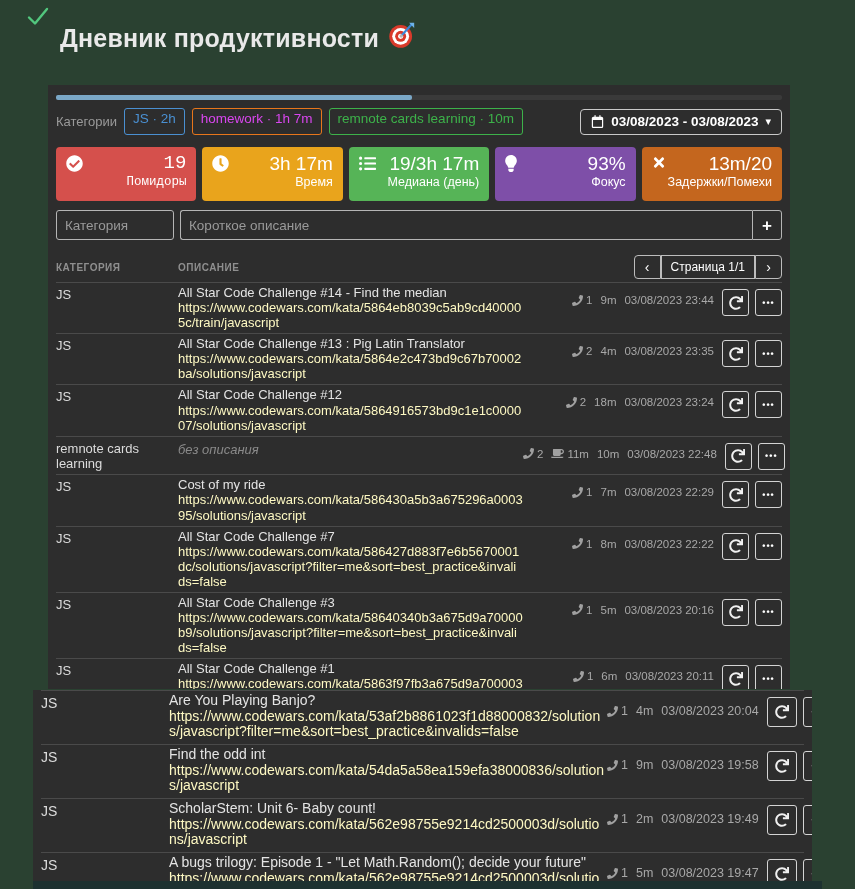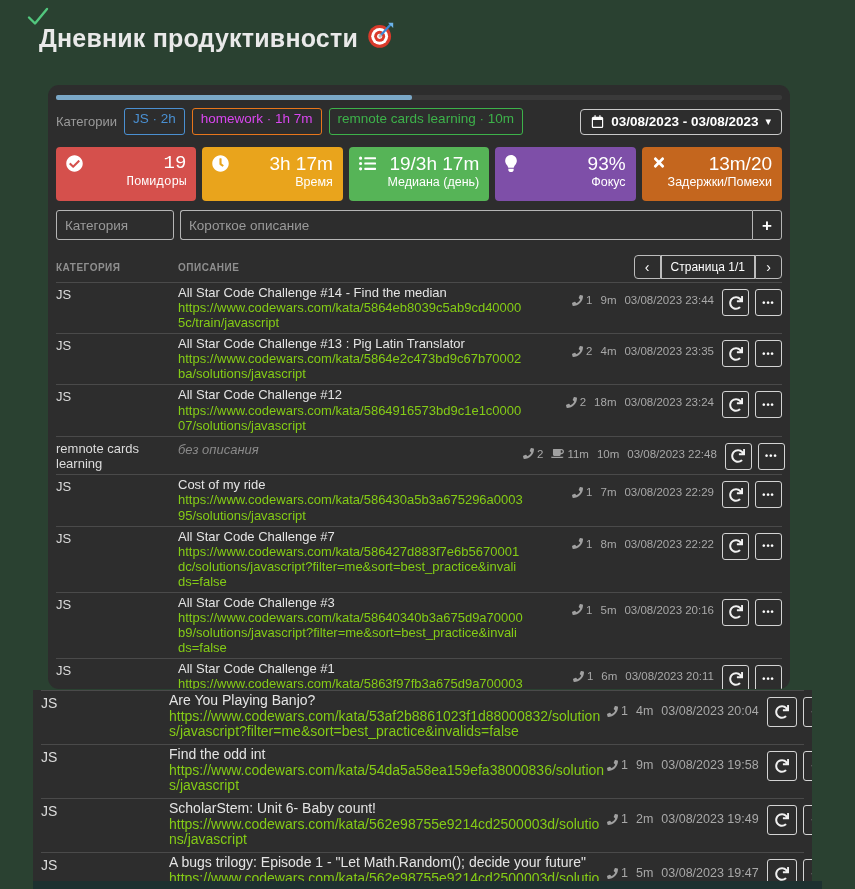--- a/index.html
+++ b/index.html
@@ -4,27 +4,27 @@
 <style>
   html,body{margin:0;padding:0;}
   body{
     width:855px;height:889px;position:relative;overflow:hidden;
     background:#2a4131;
     font-family:"Liberation Sans","DejaVu Sans",sans-serif;
     -webkit-font-smoothing:antialiased;
   }
   .check-top{position:absolute;left:27px;top:7px;}
   .page-title{
-    position:absolute;left:39px;top:22px;margin:0;
+    position:absolute;left:60px;top:22px;margin:0;
     font-size:25px;font-weight:700;color:#e9e9e9;letter-spacing:.2px;
     display:flex;align-items:center;gap:9px;
   }
   
   .panel{background:#2d2d2d;box-sizing:border-box;position:absolute;}
-  .panel1{left:48px;top:85px;width:742px;height:604px;padding:0 8px;overflow:hidden;border-radius:11px;}
+  .panel1{left:48px;top:85px;width:742px;height:604px;padding:0 8px;overflow:hidden;}
   .panel2{left:33px;top:690px;width:779px;height:191px;padding:0 8px;overflow:hidden;}
   .footer-bar{position:absolute;left:33px;top:881px;width:789px;height:8px;background:#1d3130;}
   
   .scrollbar{margin-top:10px;height:5px;background:#3a3a3a;border-radius:2px;position:relative;}
   .scrollbar .thumb{position:absolute;left:0;top:0;height:5px;width:49%;background:#7aa7c7;border-radius:2px;}
   
   .filter-row{display:flex;align-items:center;margin-top:8px;height:27px;gap:7px;}
   .filter-label{color:#9a9a9a;font-size:13px;}
   .chip{
     border:1px solid;border-radius:3px;padding:2px 8px 6px;font-size:13.5px;
@@ -68,21 +68,21 @@
   }
   .pg-btn{width:27px;cursor:pointer;font-size:14px;padding-bottom:2px;}
   .pg-prev{border-radius:4px 0 0 4px;}
   .pg-next{border-radius:0 4px 4px 0;}
   .pg-label{padding:0 9px;font-size:12px;border-left:none;border-right:none;}
   
   .row{display:flex;align-items:flex-start;border-top:1px solid #4a4a4a;padding:2px 0 3px;}
   .cell-cat{width:122px;flex:none;color:#dcdcdc;font-size:13px;line-height:1.18;padding-top:2px;padding-right:8px;box-sizing:border-box;}
   .cell-desc{width:345px;flex:none;font-size:13px;line-height:1.16;}
   .row-title{color:#e4e4e4;}
-  .row-link{color:#84cc16;text-decoration:none;word-break:break-all;display:block;cursor:pointer;}
+  .row-link{color:#fef9c3;text-decoration:none;word-break:break-all;display:block;cursor:pointer;}
   .row-muted{color:#8a8a8a;font-style:italic;padding-top:3px;display:block;}
   .cell-meta{
     flex:1;display:flex;justify-content:flex-end;align-items:center;gap:8px;
     color:#a8a8a8;font-size:11.5px;white-space:nowrap;padding-top:9px;
   }
   .meta-ic{display:inline-flex;align-items:center;gap:3px;}
   .cell-actions{flex:none;display:flex;gap:6px;margin-left:8px;padding-top:4px;}
   .icon-btn{
     width:27px;height:27px;border:1px solid #d4d4d4;border-radius:3px;background:transparent;
     color:#f0f0f0;display:flex;align-items:center;justify-content:center;cursor:pointer;padding:0;

